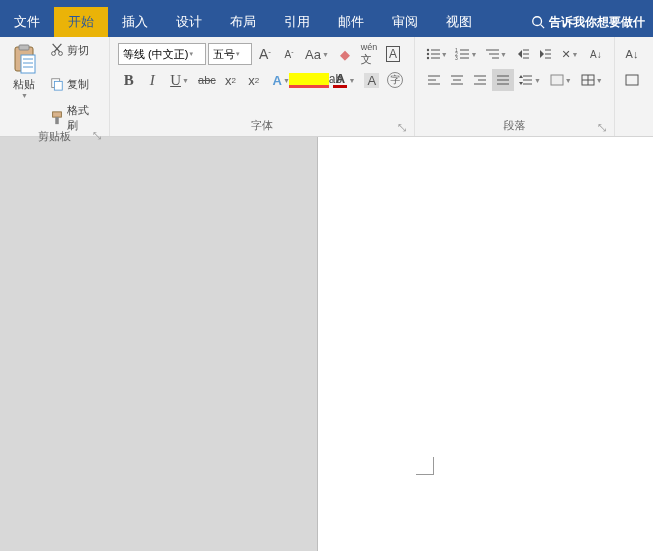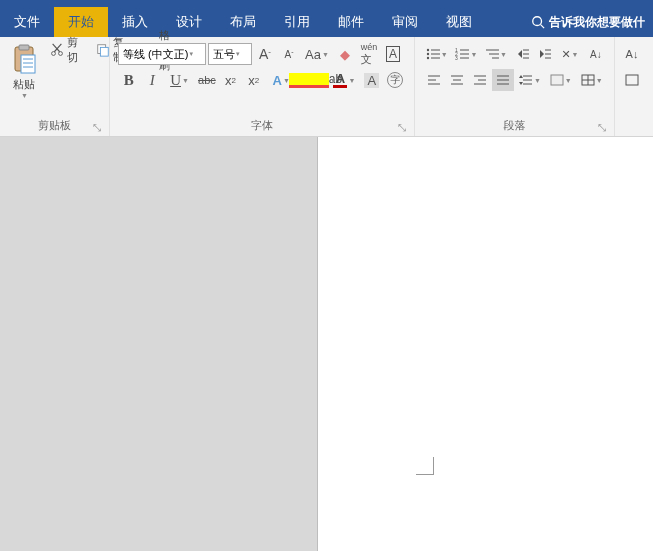--- a/index.html
+++ b/index.html
@@ -11,21 +11,21 @@
 .tab { padding: 0 14px; height: 100%; display: flex; align-items: center; cursor: pointer; }
 .tab.active { background: #eab308; color: #2b579a; }
 .tell-me { margin-left: auto; display: flex; align-items: center; padding: 0 8px; gap: 4px; font-size: 12px; font-weight: bold; }
 
 .ribbon { height: 100px; background: #f3f3f3; border-bottom: 1px solid #d4d4d4; display: flex; }
 .group { display: flex; flex-direction: column; border-right: 1px solid #e1e1e1; padding: 2px 4px 0; }
 .group-body { flex: 1; display: flex; }
 .group-label { height: 18px; font-size: 11px; color: #666; text-align: center; position: relative; }
 .dlg-launcher { position: absolute; right: 2px; bottom: 2px; width: 12px; height: 12px; color: #888; font-size: 10px; cursor: pointer; }
 
-.col { display: flex; flex-direction: row; justify-content: center; gap: 12px; padding: 0 3px; }
+.col { display: flex; flex-direction: column; justify-content: center; gap: 12px; padding: 0 3px; }
 .row { display: flex; align-items: center; gap: 2px; }
 
 .big-btn { display: flex; flex-direction: column; align-items: center; padding: 4px 6px; cursor: pointer; }
 .big-btn .lbl { font-size: 11px; color: #444; margin-top: 2px; }
 
 .small-btn { display: flex; align-items: center; gap: 3px; padding: 2px 3px; font-size: 11px; color: #444; cursor: pointer; height: 22px; }
 .icon-btn { width: 22px; height: 22px; display: flex; align-items: center; justify-content: center; cursor: pointer; color: #555; font-size: 13px; }
 .icon-btn.wdrop { width: 30px; }
 .drop-arrow { font-size: 7px; color: #888; margin-left: 1px; }
 

